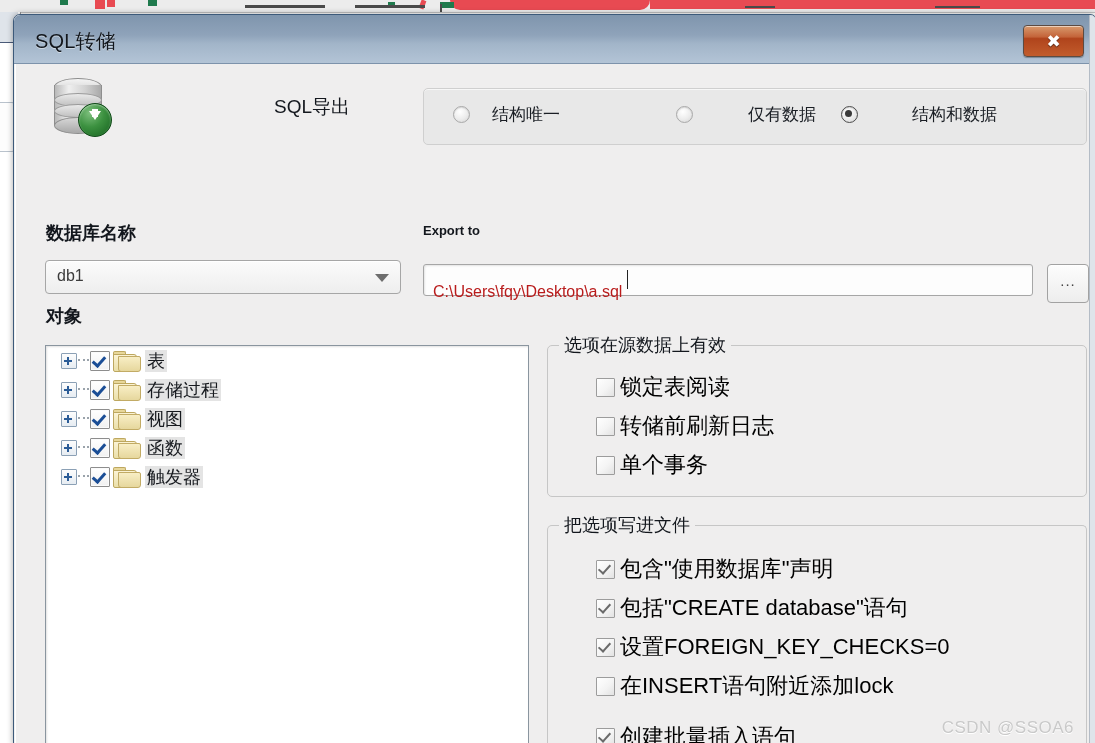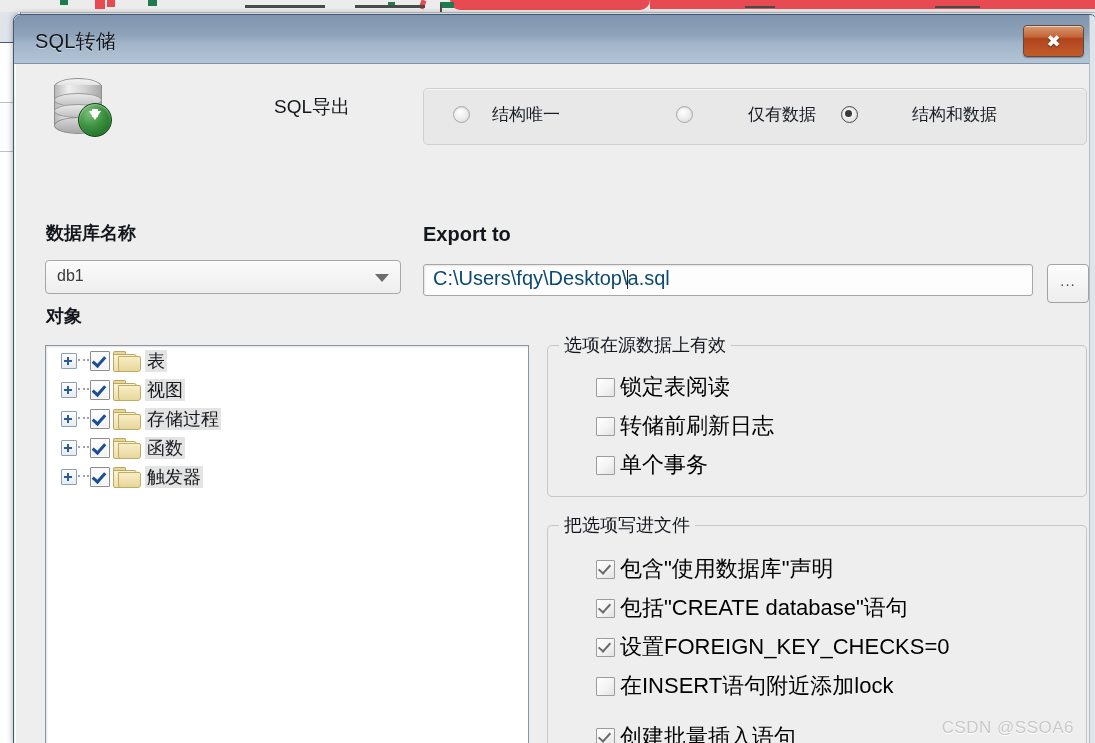--- a/index.html
+++ b/index.html
@@ -155,21 +155,21 @@
   }
   #radio-0 { left: 29px; gap: 15px; }
   #radio-1 { left: 252px; gap: 48px; }
   #radio-2 { left: 417px; gap: 47px; }
 
   
   .field-label {
     position: absolute; font-size: 18px; color: #13171d; font-weight: bold;
   }
   #db-label  { left: 30px;  top: 157px; }
-  #path-label{ left: 407px; top: 159px; font-weight: bold; font-size: 20px; }
+  #path-label{ left: 407px; top: 159px; font-weight: bold; font-size: 13px; }
   #objects-label { left: 30px; top: 240px; }
 
   #db-combo {
     position: absolute; left: 29px; top: 196px; width: 354px; height: 32px;
     background: linear-gradient(to bottom, #fbfbfb, #eeeeee);
     border: 1px solid #a6a6a6; border-radius: 4px; cursor: pointer;
     box-shadow: inset 0 1px 0 #ffffff;
   }
   #db-combo .combo-value {
     position: absolute; left: 11px; top: 6px; font-size: 16px; color: #3b3b3b;
@@ -180,21 +180,21 @@
     border-left: 7px solid transparent; border-right: 7px solid transparent;
     border-top: 8px solid #6d6d6d;
   }
 
   #path-input {
     position: absolute; left: 407px; top: 200px; width: 608px; height: 30px;
     background: #fdfdfd; border: 1px solid #a6a6a6; border-radius: 3px;
     box-shadow: inset 1px 1px 2px rgba(0,0,0,.10);
   }
   #path-input .path-value {
-    position: absolute; left: 9px; top: 2px; font-size: 20px; color: #0c4a6e;
+    position: absolute; left: 9px; top: 18px; font-size: 16px; color: #b91c1c;
     white-space: nowrap;
   }
   #path-input .caret {
     position: absolute; left: 203px; top: 5px; width: 1px; height: 19px;
     background: #222;
   }
   #browse-button {
     position: absolute; left: 1031px; top: 200px; width: 40px; height: 31px;
     background: linear-gradient(to bottom, #fdfdfd, #ededed);
     border: 1px solid #a2a2a2; border-radius: 4px; cursor: pointer;
@@ -399,32 +399,32 @@
       </div>
       <div class="tree-row">
         <span class="expander"></span>
         <span class="connector"></span>
         <span class="tree-check"></span>
         <span class="folder">
             <span class="tab"></span>
             <span class="body"></span>
             <span class="flap"></span>
           </span>
-        <span class="tree-label">视图</span>
+        <span class="tree-label">存储过程</span>
       </div>
       <div class="tree-row">
         <span class="expander"></span>
         <span class="connector"></span>
         <span class="tree-check"></span>
         <span class="folder">
             <span class="tab"></span>
             <span class="body"></span>
             <span class="flap"></span>
           </span>
-        <span class="tree-label">存储过程</span>
+        <span class="tree-label">视图</span>
       </div>
       <div class="tree-row">
         <span class="expander"></span>
         <span class="connector"></span>
         <span class="tree-check"></span>
         <span class="folder">
             <span class="tab"></span>
             <span class="body"></span>
             <span class="flap"></span>
           </span>

